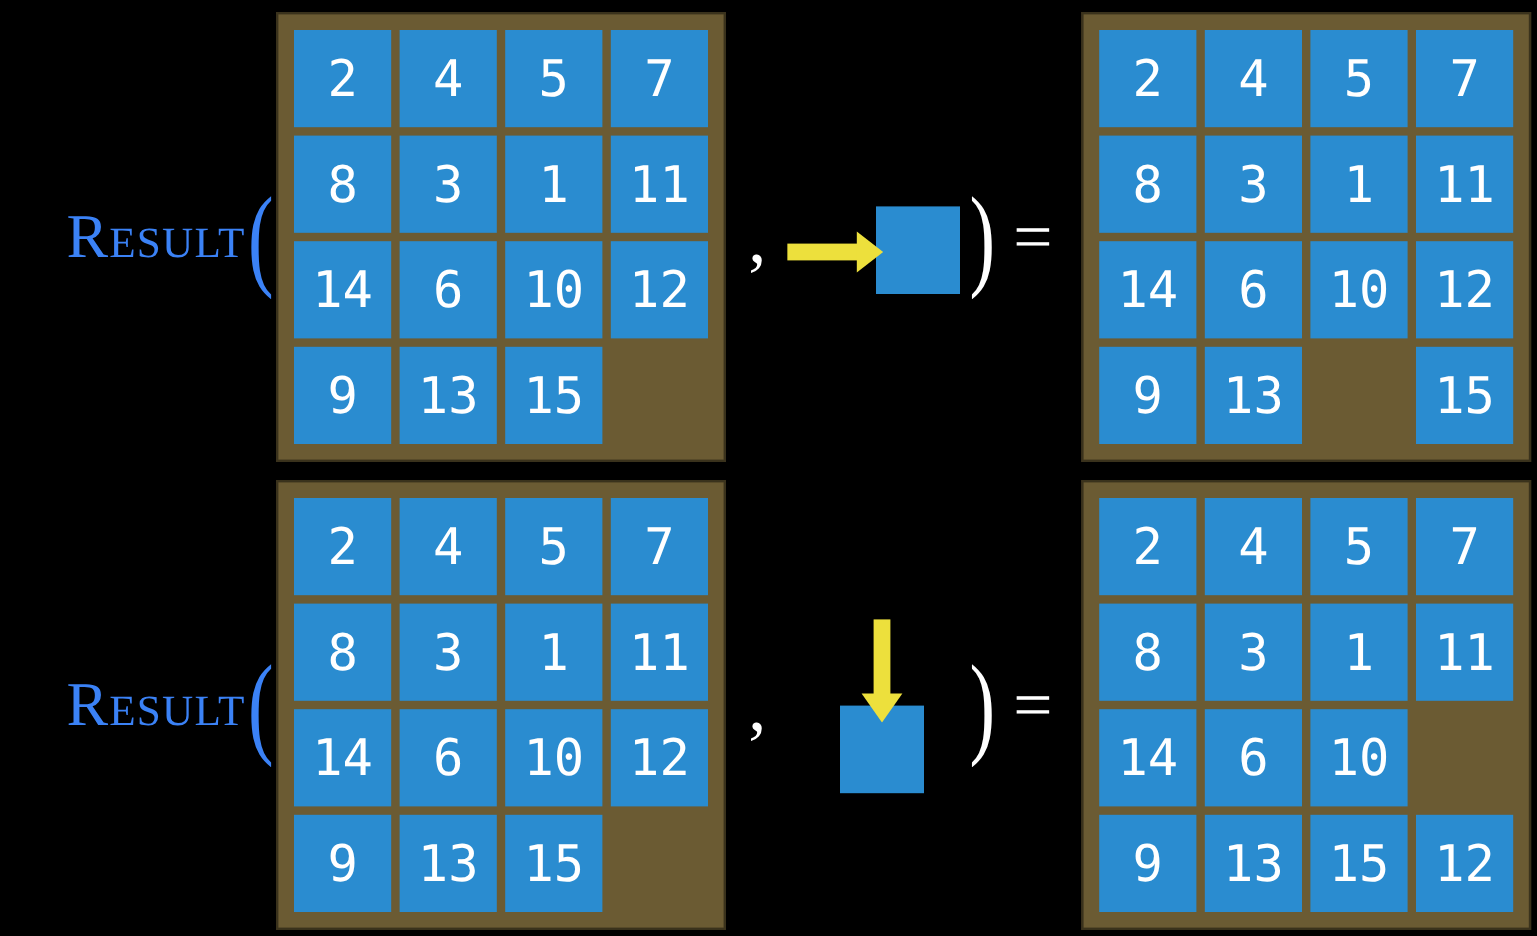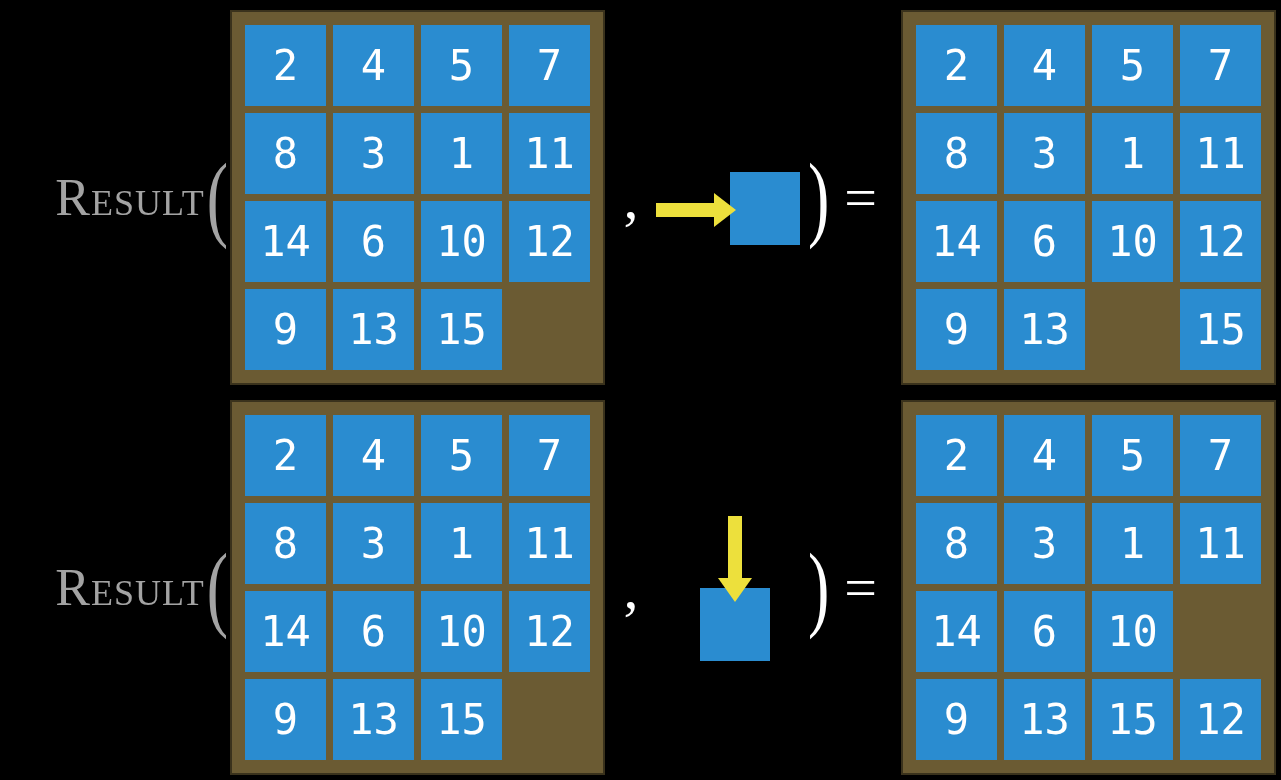--- a/index.html
+++ b/index.html
@@ -11,21 +11,21 @@
     font-family:"Liberation Serif", serif;
   }
   .row{position:absolute;left:0;width:1281px;height:390px;}
   .row-1{top:0;}
   .row-2{top:390px;}
 
   
   .label-group{
     position:absolute;left:0;top:148px;width:228px;height:100px;
     display:flex;align-items:center;justify-content:flex-end;
-    color:#a3a3a3;
+    color:#3b82f6;
   }
   .fn-name{
     font-variant:small-caps;
     font-size:52px;
     letter-spacing:1px;
     line-height:1;
   }
   .big-paren{
     font-size:64px;
     font-weight:400;

